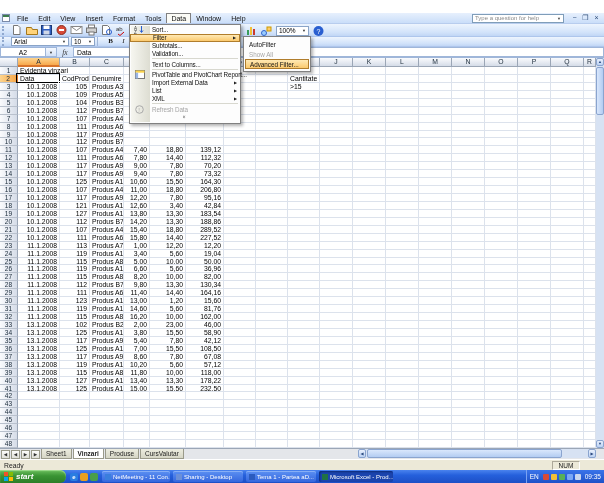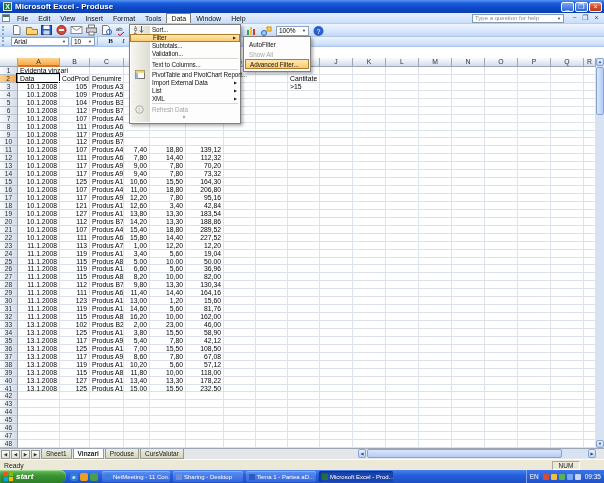--- a/index.html
+++ b/index.html
@@ -160,27 +160,20 @@
     border:1px solid #808080;box-shadow:2px 2px 3px rgba(0,0,0,.30);z-index:31;padding:2px 1px;}
   .smi{height:10px;display:flex;align-items:center;font-size:6.3px;color:#111;padding:0 4px;}
   .smi.hl{background:linear-gradient(#ffe9b4,#fbc96d);border:1px solid #b07d2c;}
   .smi.dis{color:#a6a6a6;}
 </style>
 </head>
 <body>
 
 <div class="screen">
 
-  <div class="titlebar">
-    <div class="xl-appicon">X</div>
-    <div class="titletext">Microsoft Excel - Produse</div>
-    <div class="winbtn">_</div>
-    <div class="winbtn">❐</div>
-    <div class="winbtn close">×</div>
-  </div>
 
   <div class="menubar">
     <div class="wbicon"></div>
     <span class="mitem">File</span>
     <span class="mitem">Edit</span>
     <span class="mitem">View</span>
     <span class="mitem">Insert</span>
     <span class="mitem">Format</span>
     <span class="mitem">Tools</span>
     <span class="mitem open">Data</span>
@@ -308,20 +301,26 @@
     <div class="fontbox size">
       <span>10</span>
       <span class="arr">▼</span>
     </div>
     <div class="grip" style="border-left:1px solid #9fb6d9;"></div>
     <div class="fmtbtn b">B</div>
     <div class="fmtbtn i">I</div>
     <div class="fmtbtn u">U</div>
   </div>
 
+  <div class="formulabar">
+    <div class="namebox">A2</div>
+    <div class="nbarr">▼</div>
+    <div class="fx">fx</div>
+    <div class="finput">Data</div>
+  </div>
 
   <div class="grid" id="grid">
       <div class="hrow">
         <div class="corner" style="width: 18px;"></div>
         <div class="hcell sel" style="width: 42px;">A</div>
         <div class="hcell" style="width: 30px;">B</div>
         <div class="hcell" style="width: 34px;">C</div>
         <div class="hcell" style="width: 26px;">D</div>
         <div class="hcell" style="width: 36px;">E</div>
         <div class="hcell" style="width: 38px;">F</div>

